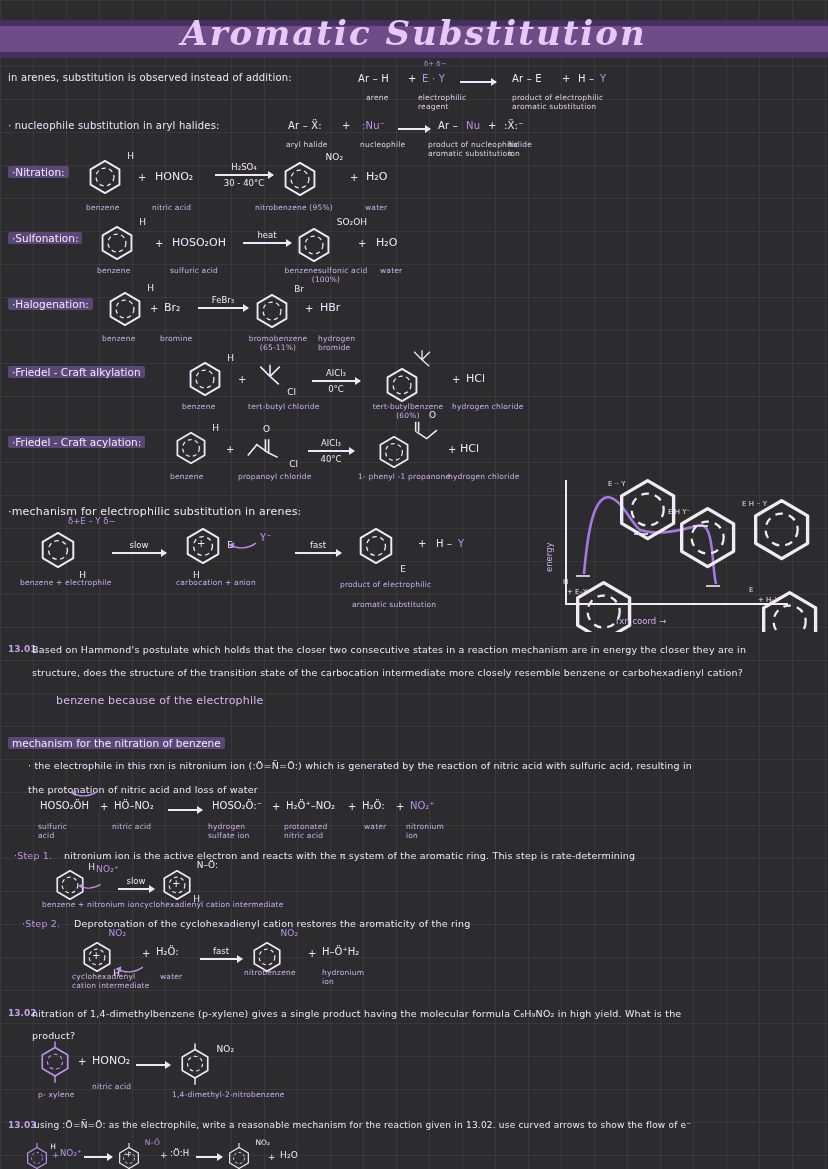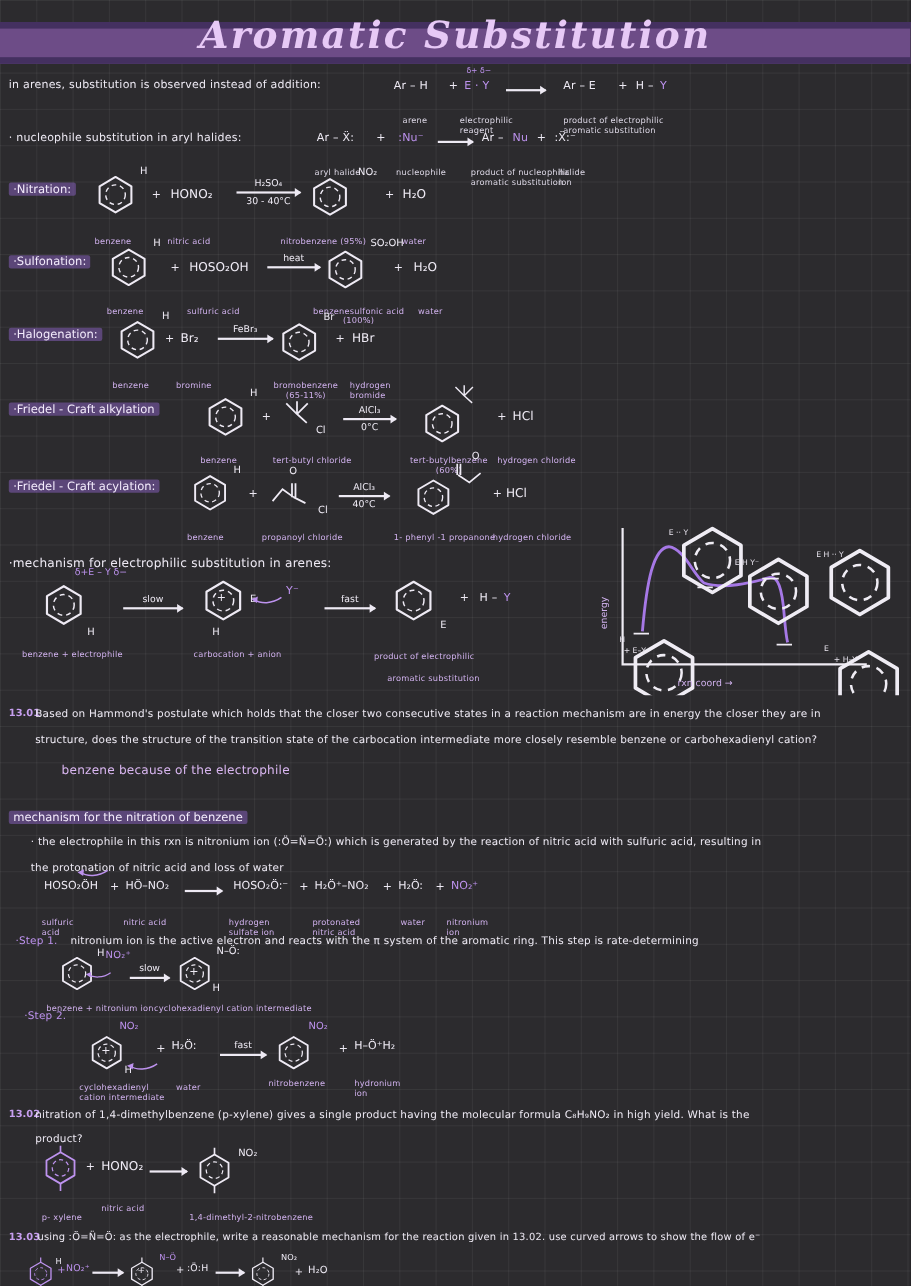--- a/index.html
+++ b/index.html
@@ -10,21 +10,21 @@
       linear-gradient(to bottom, rgba(255,255,255,0.055) 1px, transparent 1px);
     background-size:33px 33px;
     font-family:"DejaVu Sans", sans-serif;color:#eeeaf4;text-decoration:underline;}
   .abs{position:absolute;}
   .t{font-size:10px;letter-spacing:.2px;white-space:nowrap;}
   .w{color:#eeeaf4;}
   .p{color:#bd92ee;}
   .ans{color:#d9b6f0;}
   .num{color:#c79ff0;font-size:9px;font-weight:bold;}
   .hl{background:rgba(148,104,210,0.45);color:#f3ebfc;padding:0 4px;border-radius:2px;font-size:10.5px;white-space:nowrap;}
-  .lbl{font-size:7.5px;color:#cfb0ec;letter-spacing:.2px;line-height:1.25;margin-top:12px;}
+  .lbl{font-size:7.5px;color:#cfb0ec;letter-spacing:.2px;line-height:1.25;}
   .lblw{color:#ddd8e6;}
   .nw{white-space:nowrap;}
   .banner{position:absolute;left:0;top:20px;width:828px;height:26px;background:#6d4c87;
     border-top:6px solid #443060;border-bottom:6px solid #443060;}
   .title{position:absolute;left:0;top:13px;width:828px;text-align:center;
     font-family:"DejaVu Serif", serif;font-style:italic;font-weight:bold;
     font-size:34px;color:#e7c9f6;letter-spacing:2px;}
   .ring{position:absolute;color:#eeeaf4;}
   .ring.pur{color:#bd92ee;}
   .rsub{position:absolute;font-size:9px;white-space:nowrap;color:#eeeaf4;}
@@ -376,20 +376,21 @@
         <use href="#hx"></use>
       </svg>
     <span class="cplus" style="left:10px;top:10px">+</span>
     <span class="rsub" style="right:-26px;top:-8px">N–Ö:</span>
     <span class="rsub" style="right:-8px;bottom:2px">H</span>
   </span>
   <span class="abs lbl" style="left:42px;top:900px">benzene + nitronium ion</span>
   <span class="abs lbl nw" style="left:140px;top:900px">cyclohexadienyl cation intermediate</span>
 
   <span class="abs t p" style="left:22px;top:918px;font-size:9.5px">·Step 2.</span>
+  <span class="abs t w" style="left:74px;top:918px;font-size:9.5px">Deprotonation of the cyclohexadienyl cation restores the aromaticity of the ring</span>
   <span class="ring" style="left:82px;top:940px">
     <svg width="30" height="34" viewBox="0 0 40 44">
         <use href="#hx"></use>
       </svg>
     <span class="cplus" style="left:10px;top:10px">+</span>
     <span class="rsub p" style="right:-14px;top:-12px">NO₂</span>
     <span class="rsub" style="right:-8px;bottom:0px">H</span>
   </span>
   <svg class="abs p" style="left:106px;top:962px" width="48" height="12" viewBox="0 0 34 14">
       <use href="#arc"></use>

